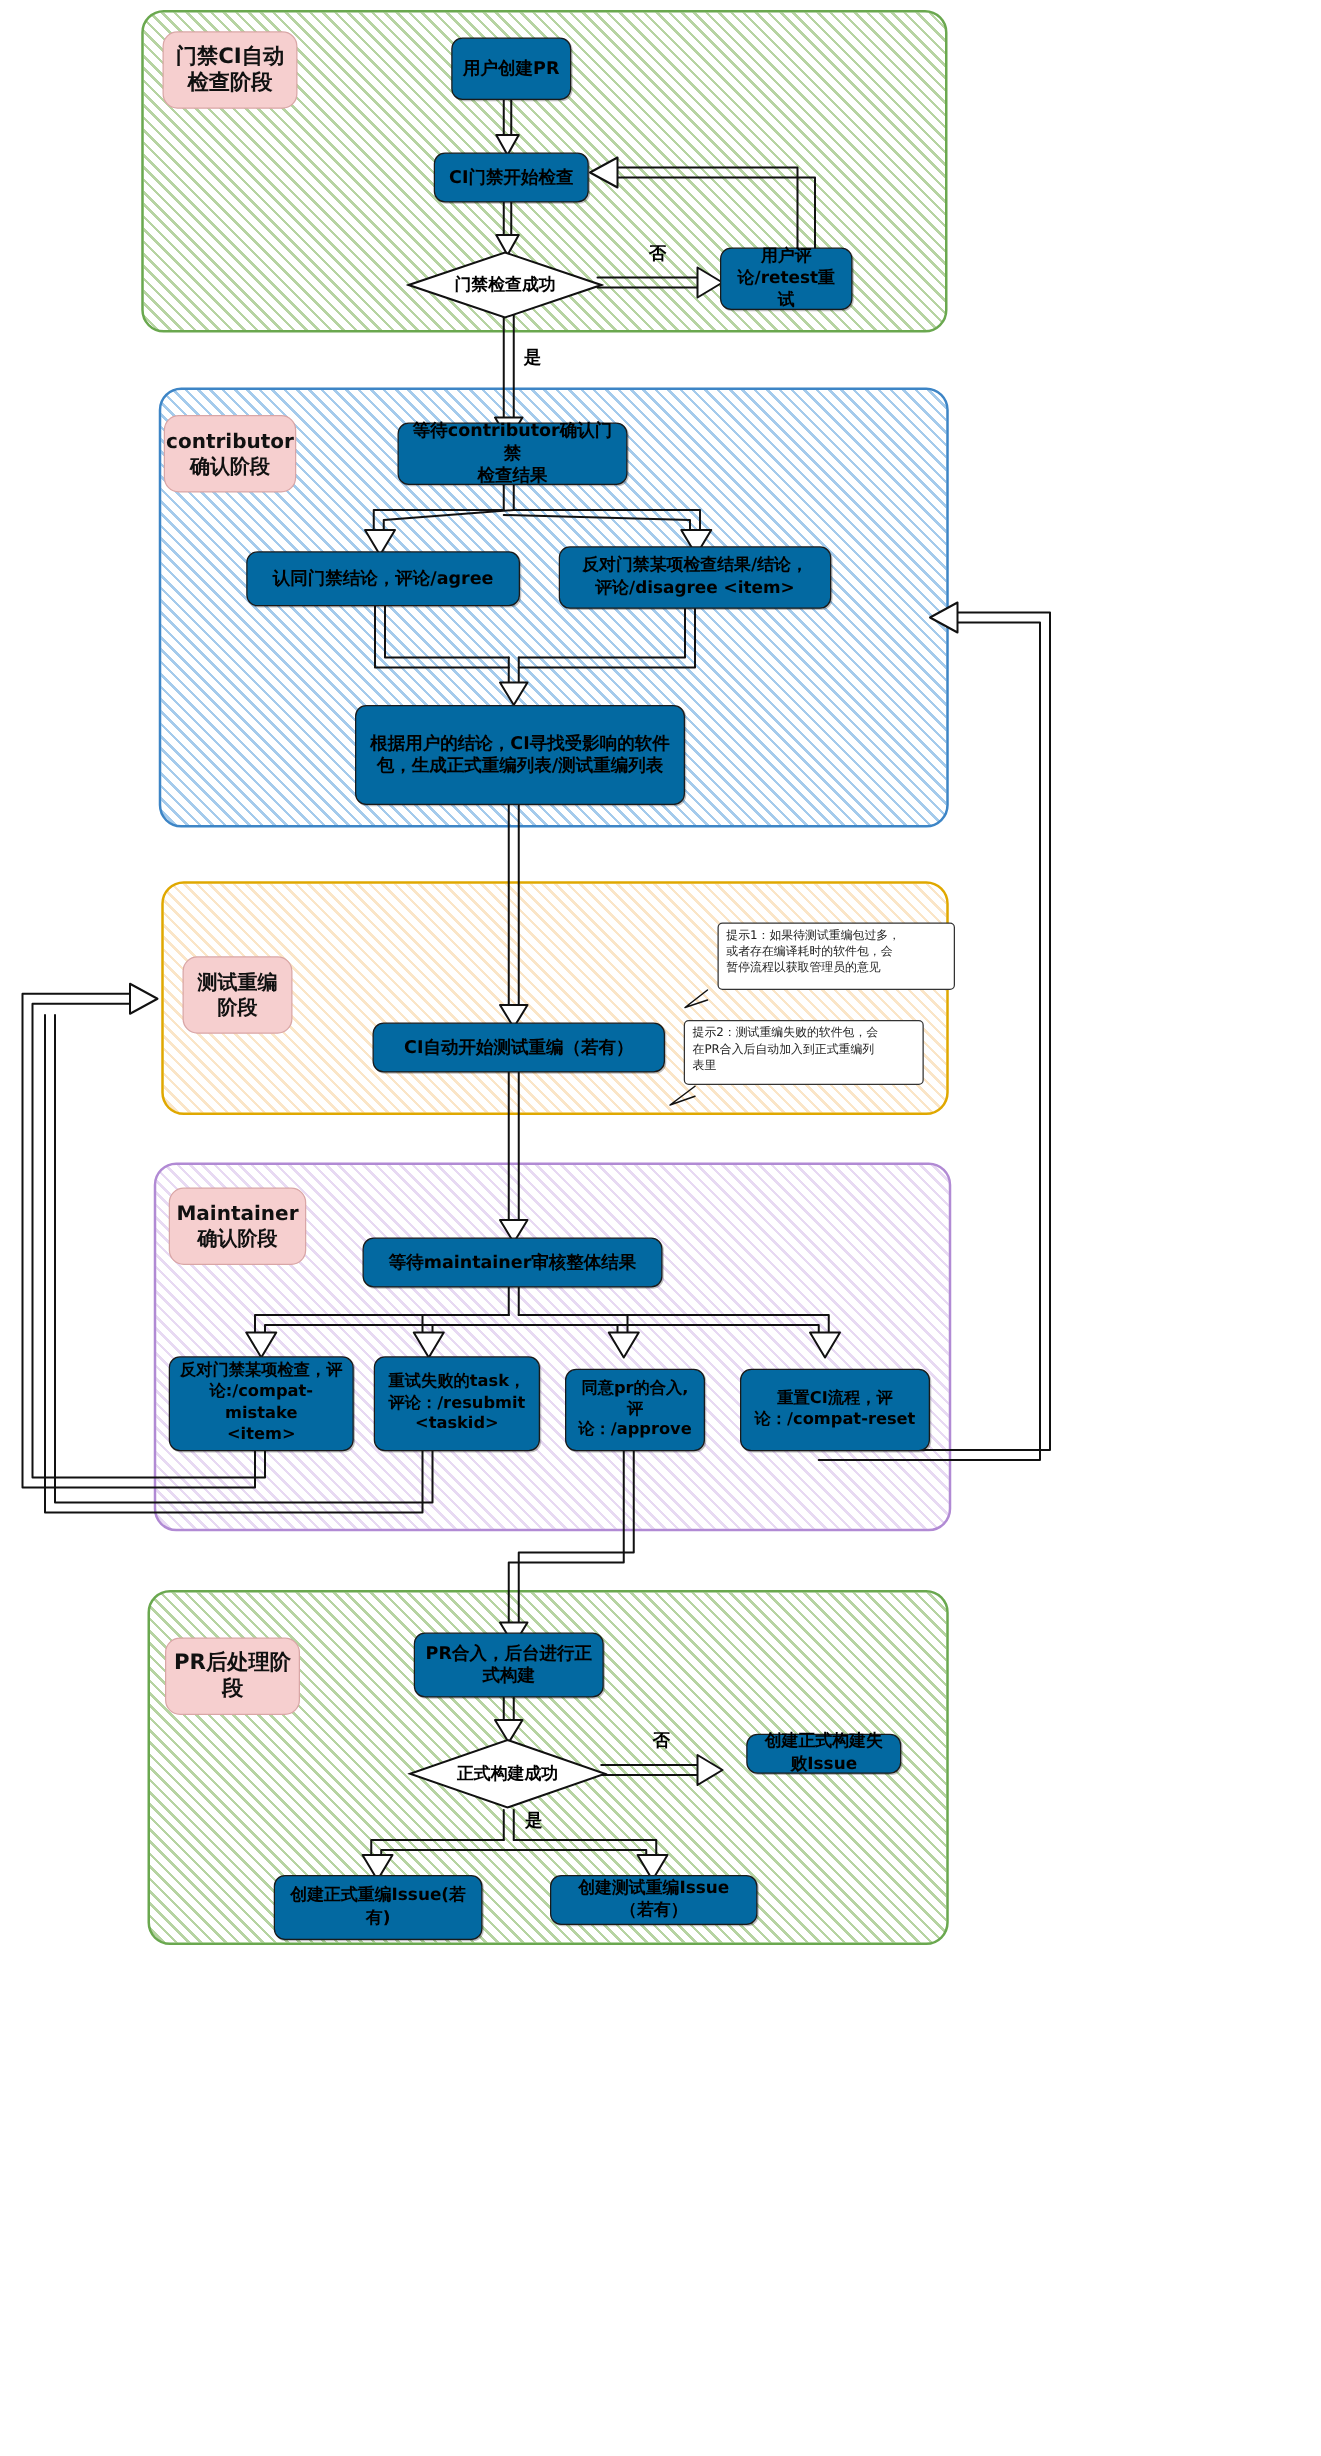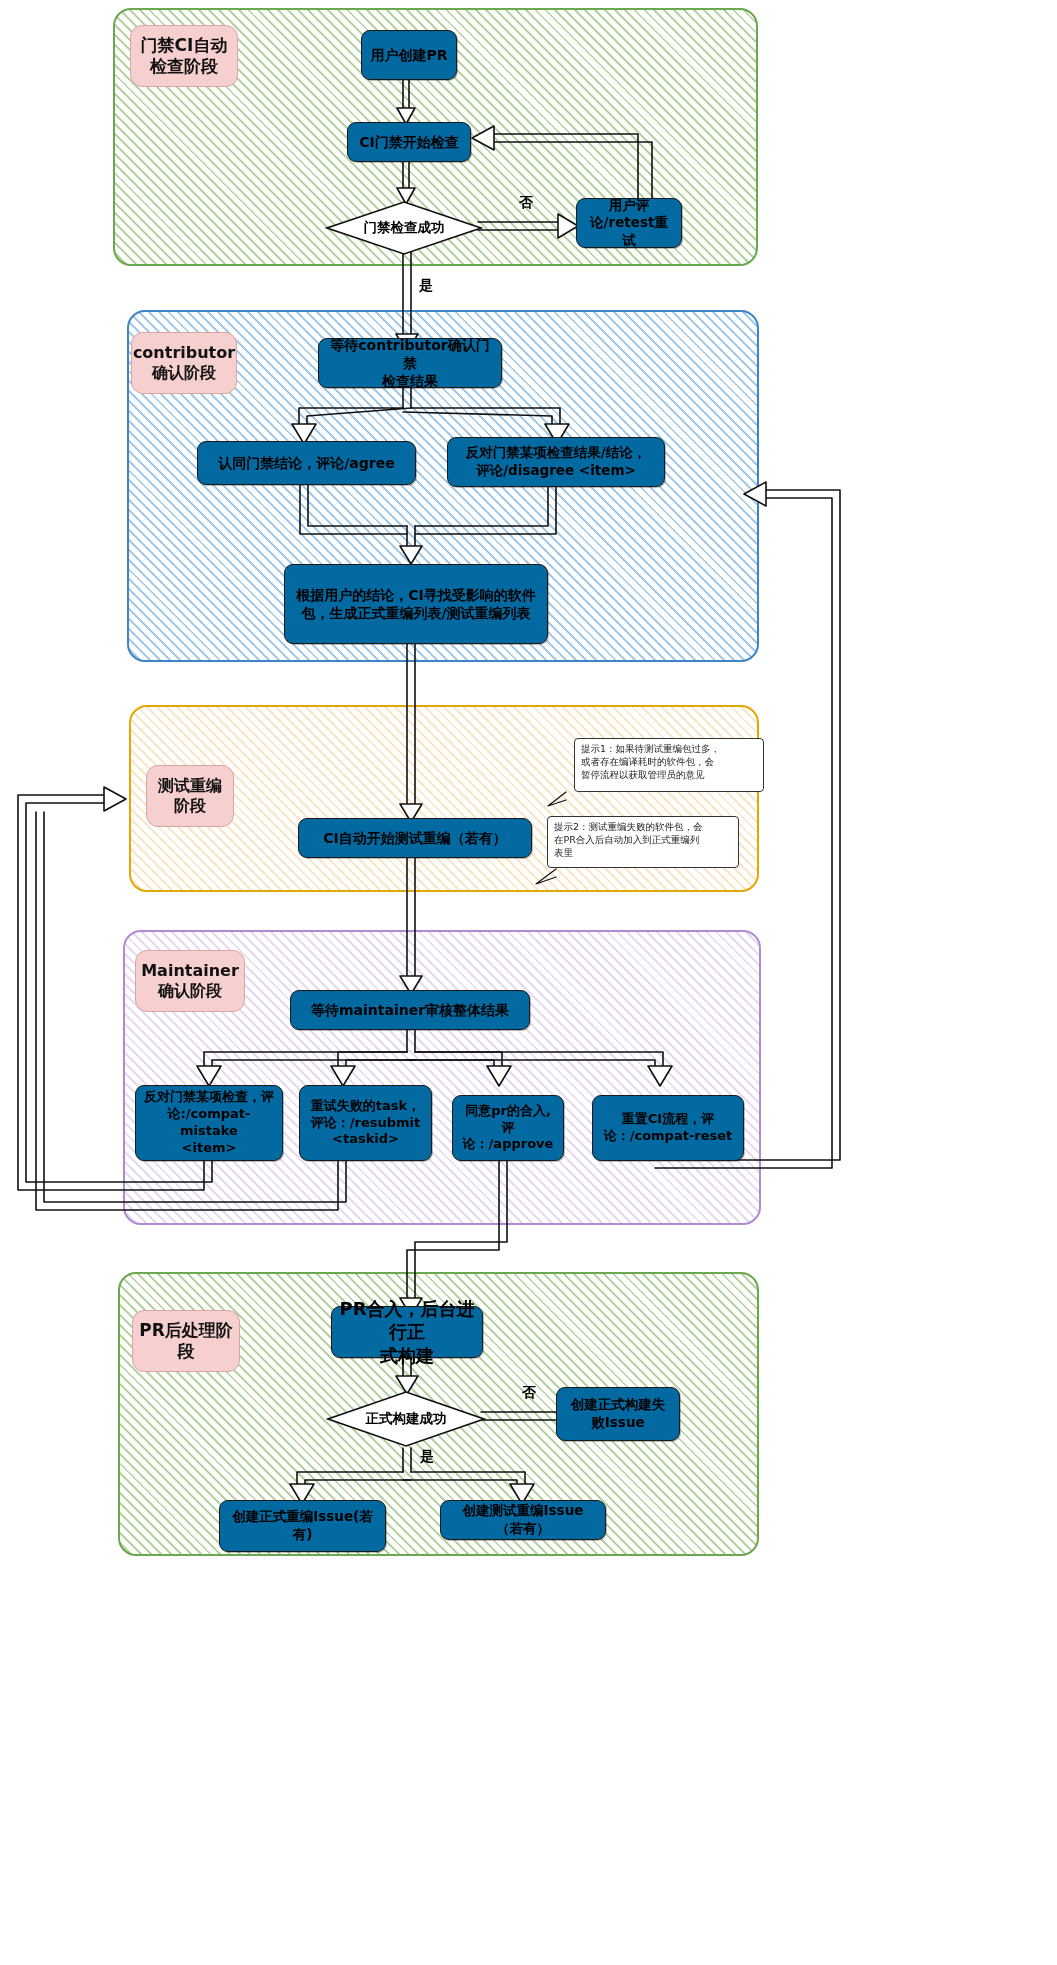--- a/index.html
+++ b/index.html
@@ -202,31 +202,31 @@
   <div class="node" style="left:135px;top:1085px;width:148px;height:76px;font-size:13px;white-space:pre-line;">反对门禁某项检查，评
 论:/compat-mistake
 &lt;item&gt;</div>
 
   <div class="node" style="left:452px;top:1095px;width:112px;height:66px;font-size:13px;white-space:pre-line;">同意pr的合入,评
 论：/approve</div>
 
   <div class="node" style="left:592px;top:1095px;width:152px;height:66px;font-size:13px;white-space:pre-line;">重置CI流程，评
 论：/compat-reset</div>
 
-  <div class="node" style="left:331px;top:1306px;width:152px;height:52px;font-size:18px;white-space:pre-line;">PR合入，后台进行正
+  <div class="node" style="left:331px;top:1306px;width:152px;height:52px;font-size:14px;white-space:pre-line;">PR合入，后台进行正
 式构建</div>
 
   <div class="diamond" style="left:326px;top:1390px;width:160px;height:58px;">
     <svg width="160" height="58" viewBox="0 0 160 58">
       <polygon points="80,2 158,29 80,56 2,29" fill="#ffffff" stroke="#111" stroke-width="1.6"></polygon>
     </svg>
     <div class="dlabel" style="font-size:13.5px;">正式构建成功</div>
   </div>
 
-  <div class="node" style="left:556px;top:1387px;width:124px;height:54px;font-size:13.5px;white-space:pre-line;">创建正式构建失
+  <div class="node" style="left:597px;top:1387px;width:124px;height:32px;font-size:13.5px;white-space:pre-line;">创建正式构建失
 败Issue</div>
 
   <div class="edgelabel" style="left:522px;top:1384px;font-size:14px;">否</div>
 
   <div class="edgelabel" style="left:420px;top:1448px;font-size:14px;">是</div>
 
   <div class="node" style="left:219px;top:1500px;width:167px;height:52px;font-size:13.5px;white-space:pre-line;">创建正式重编Issue(若
 有)</div>
 
   <div class="node" style="left:440px;top:1500px;width:166px;height:40px;font-size:13.5px;white-space:pre-line;">创建测试重编Issue

